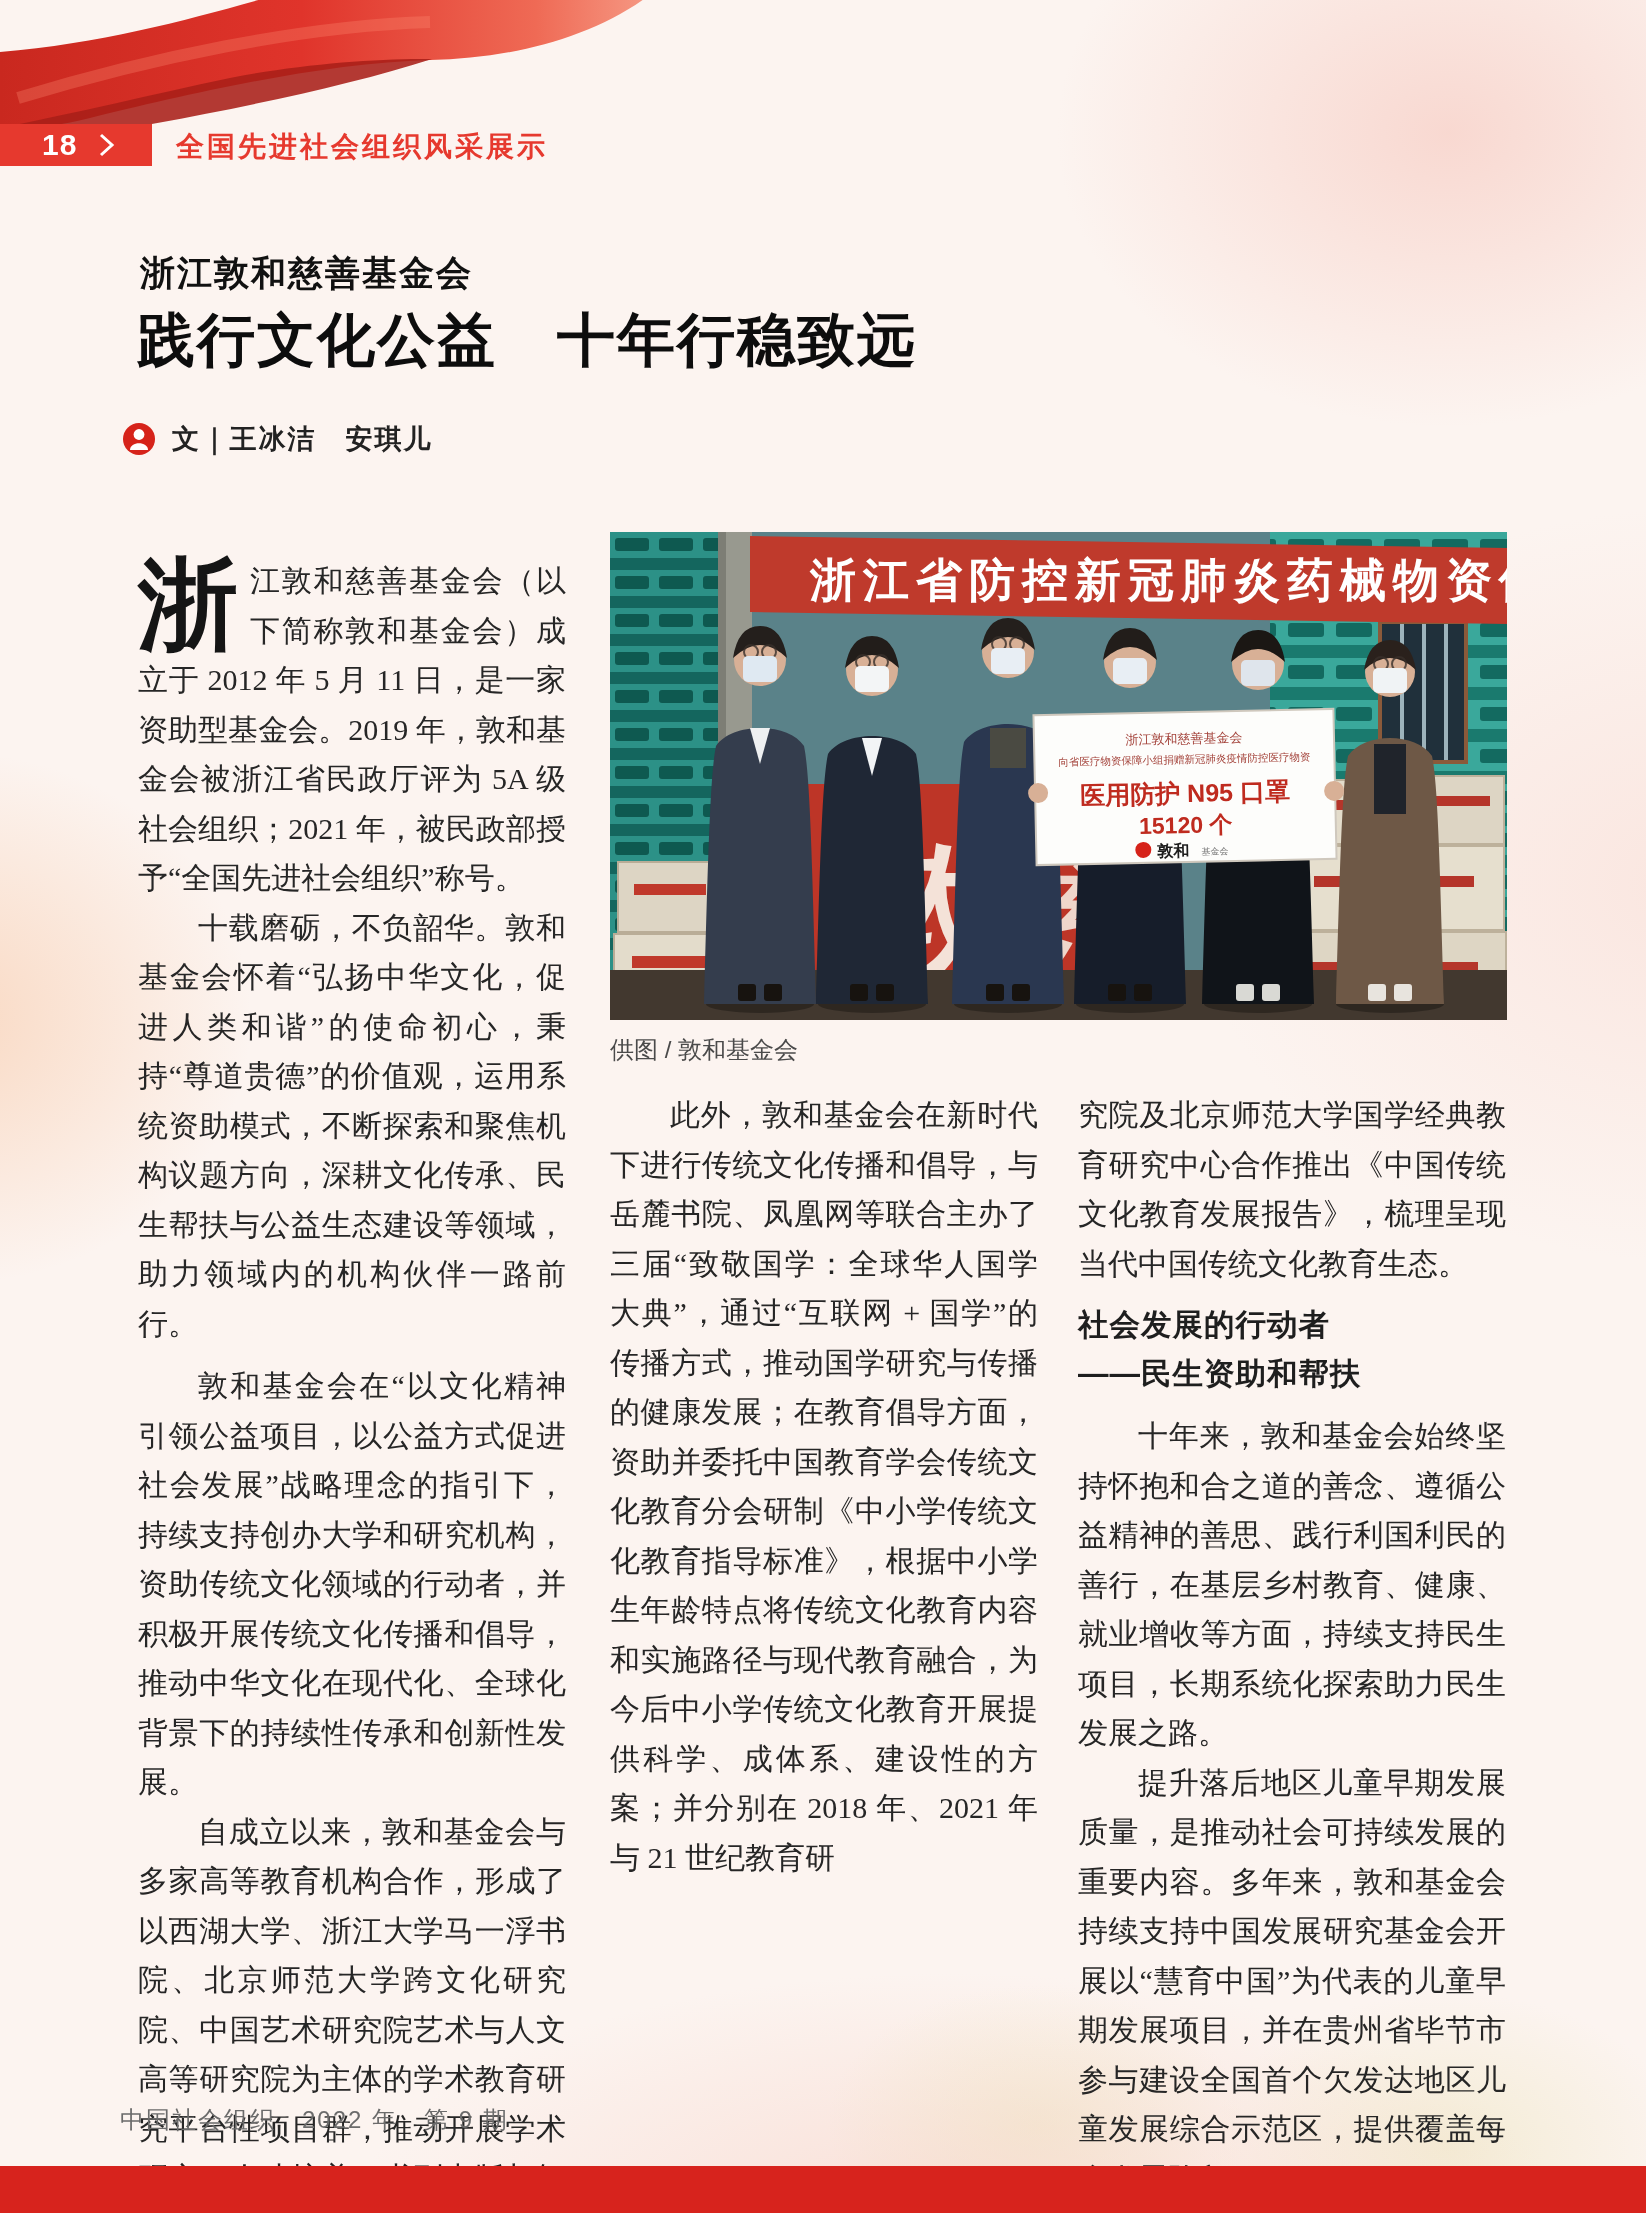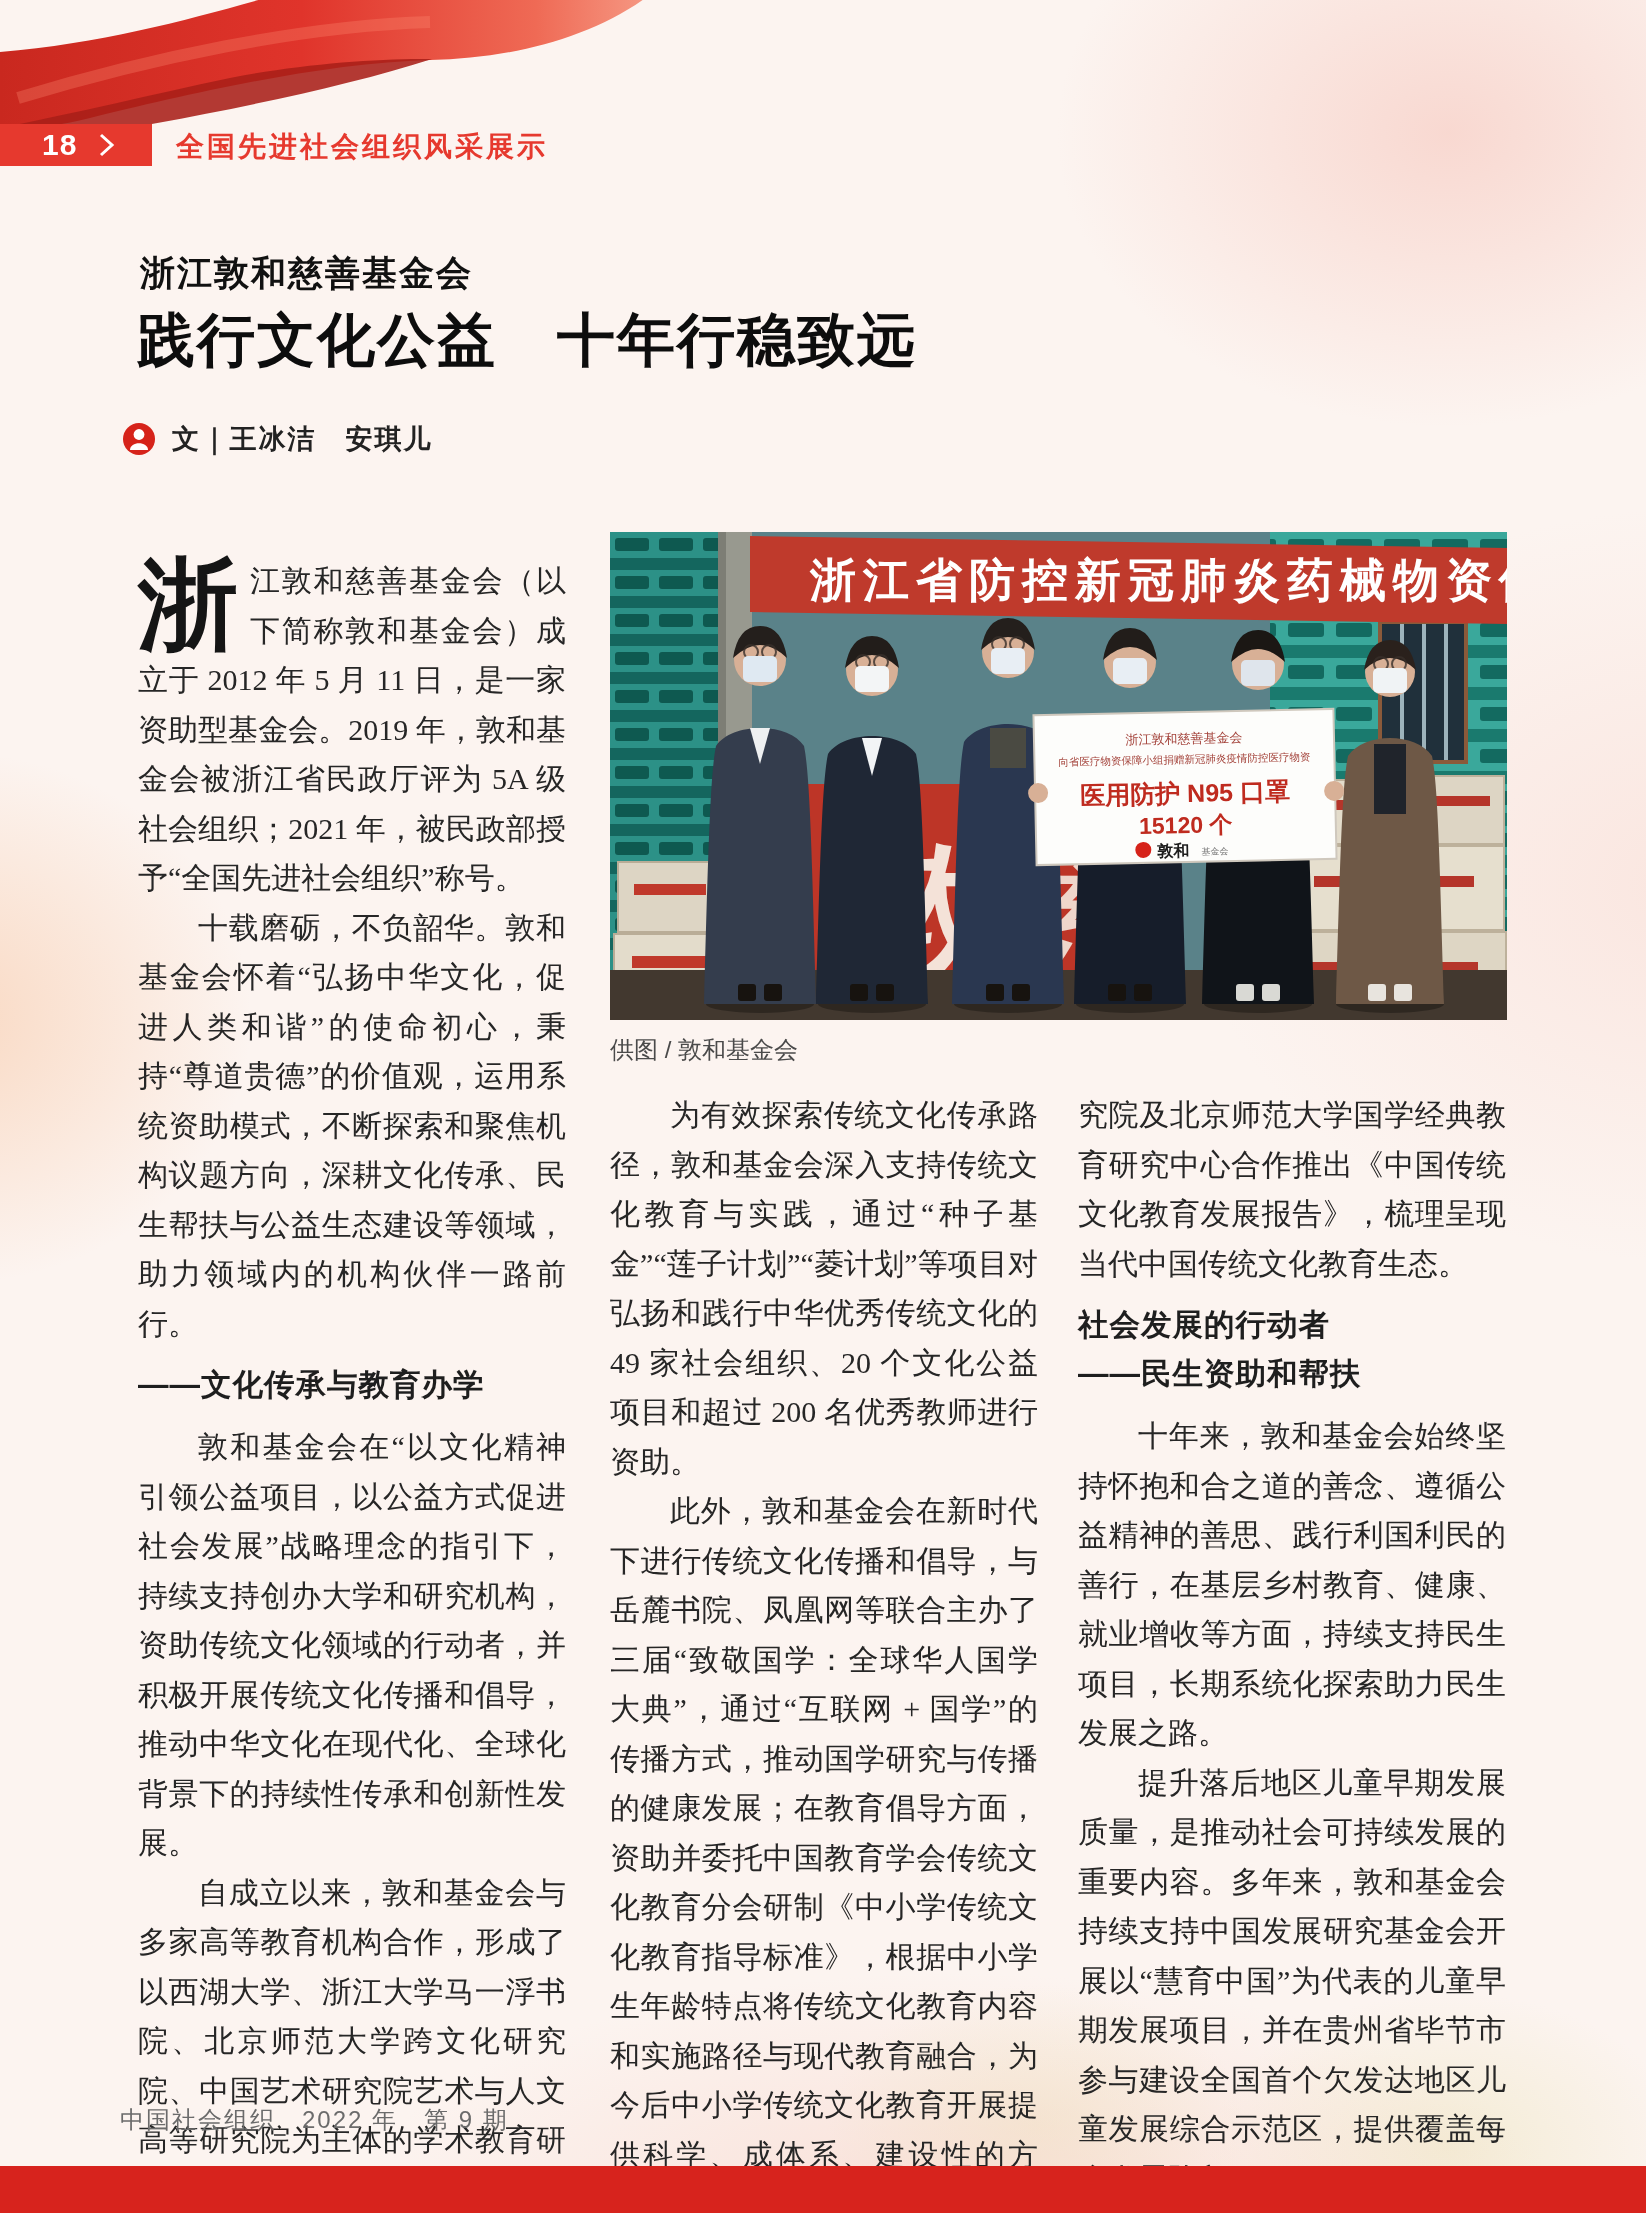--- a/index.html
+++ b/index.html
@@ -244,28 +244,26 @@
   </svg>
 
   <div id="caption-row">
     <span id="credit">供图 / 敦和基金会</span>
   </div>
 
   <div class="col" id="col1">
     <p class="noindent"><span class="dropcap">浙</span><span>江敦和慈善基金会（以下简称敦和基金会）成立于 2012 年 5 月 11 日，是一家资助型基金会。2019 年，敦和基金会被浙江省民政厅评为 5A 级社会组织；2021 年，被民政部授予“全国先进社会组织”称号。</span></p>
     <p>十载磨砺，不负韶华。敦和基金会怀着“弘扬中华文化，促进人类和谐”的使命初心，秉持“尊道贵德”的价值观，运用系统资助模式，不断探索和聚焦机构议题方向，深耕文化传承、民生帮扶与公益生态建设等领域，助力领域内的机构伙伴一路前行。</p>
     <div class="col-heading">
-      <div>——文化传承与教育办学</div>
     </div>
     <p>敦和基金会在“以文化精神引领公益项目，以公益方式促进社会发展”战略理念的指引下，持续支持创办大学和研究机构，资助传统文化领域的行动者，并积极开展传统文化传播和倡导，推动中华文化在现代化、全球化背景下的持续性传承和创新性发展。</p>
     <p>自成立以来，敦和基金会与多家高等教育机构合作，形成了以西湖大学、浙江大学马一浮书院、北京师范大学跨文化研究院、中国艺术研究院艺术与人文高等研究院为主体的学术教育研究平台性项目群，推动开展学术研究、人才培养、书刊出版与知识交流，促进文化传承与创新。</p>
   </div>
 
   <div class="col" id="col2">
-    <p>为有效探索传统文化传承路径，敦和基金会深入支持传统文化教育与实践，通过“种子基金”“莲子计划”“菱计划”等项目对弘扬和践行中华优秀传统文化的 49 家社会组织、20 个文化公益项目和超过 200 名优秀教师进行资助。</p>
     <p>此外，敦和基金会在新时代下进行传统文化传播和倡导，与岳麓书院、凤凰网等联合主办了三届“致敬国学：全球华人国学大典”，通过“互联网 + 国学”的传播方式，推动国学研究与传播的健康发展；在教育倡导方面，资助并委托中国教育学会传统文化教育分会研制《中小学传统文化教育指导标准》，根据中小学生年龄特点将传统文化教育内容和实施路径与现代教育融合，为今后中小学传统文化教育开展提供科学、成体系、建设性的方案；并分别在 2018 年、2021 年与 21 世纪教育研</p>
   </div>
 
   <div class="col" id="col3">
     <p class="noindent">究院及北京师范大学国学经典教育研究中心合作推出《中国传统文化教育发展报告》，梳理呈现当代中国传统文化教育生态。</p>
     <div class="col-heading">
       <div>社会发展的行动者</div>
       <div>——民生资助和帮扶</div>
     </div>
     <p>十年来，敦和基金会始终坚持怀抱和合之道的善念、遵循公益精神的善思、践行利国利民的善行，在基层乡村教育、健康、就业增收等方面，持续支持民生项目，长期系统化探索助力民生发展之路。</p>

